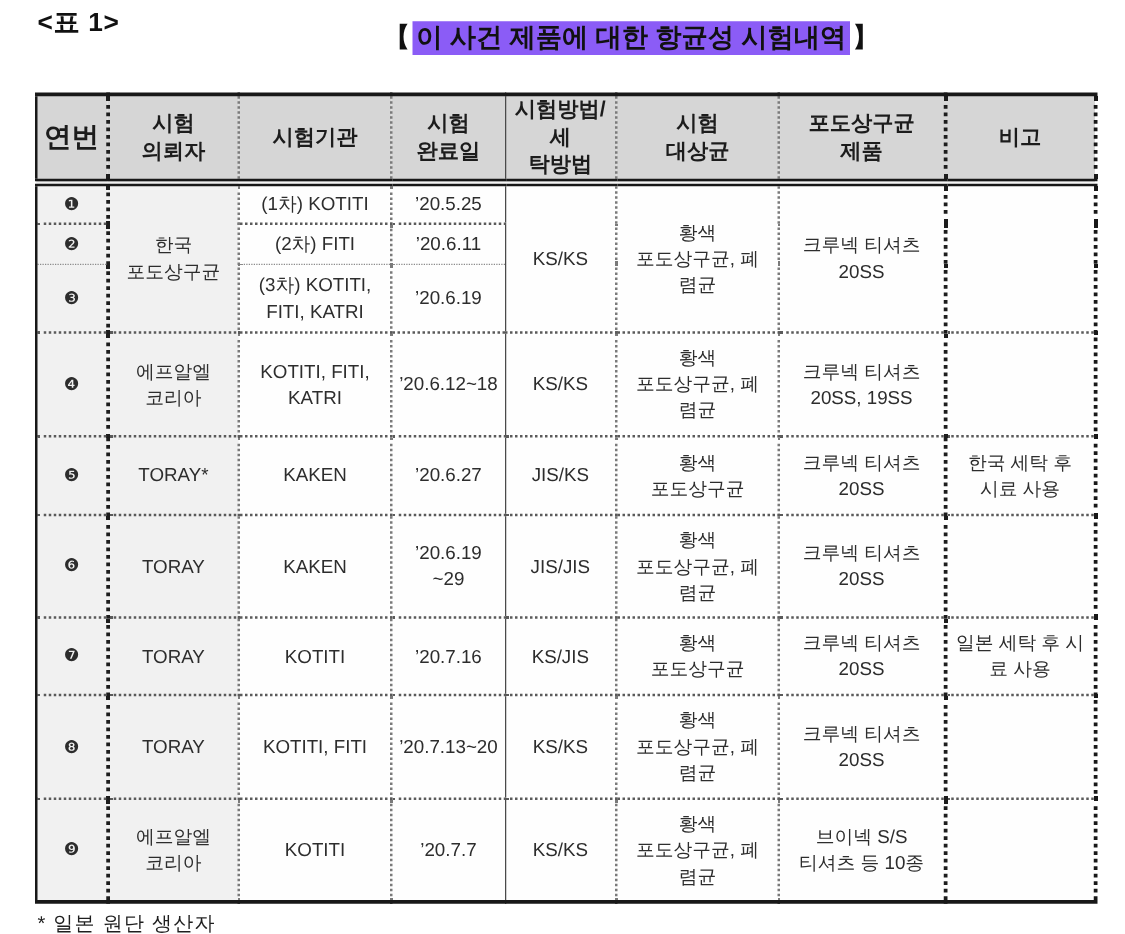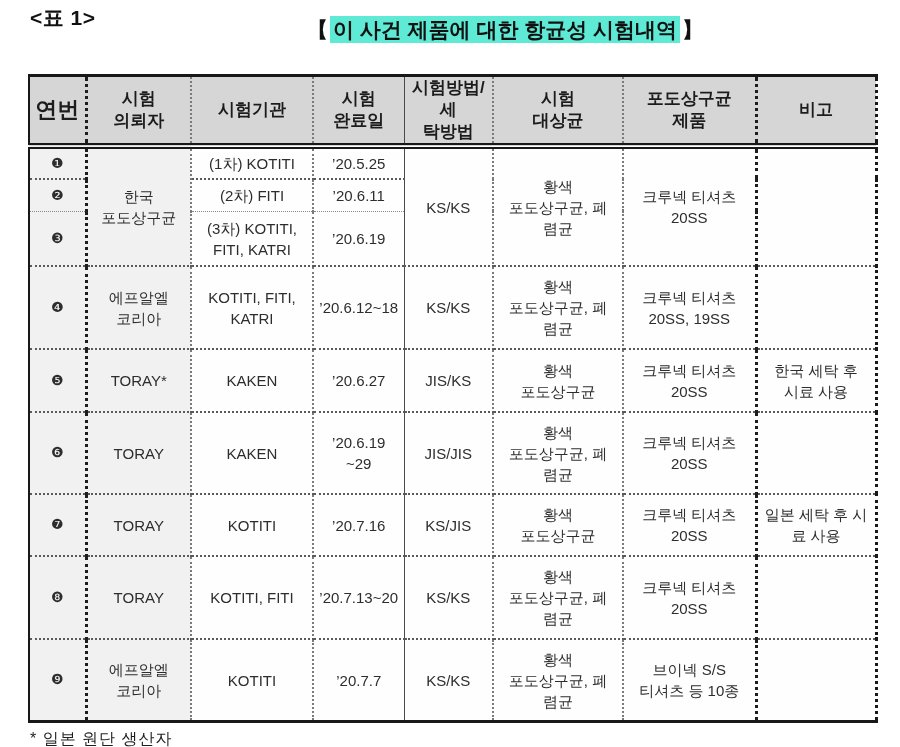--- a/index.html
+++ b/index.html
@@ -10,21 +10,21 @@
   }
   .title-bar{position:relative;height:58px;padding-top:16px;}
   .table-label{
     position:absolute;left:30px;top:4px;
     font-size:21px;font-weight:bold;color:#111;letter-spacing:0.5px;
   }
   .main-title{
     margin-left:130px;margin-right:20px;text-align:center;
     font-size:21px;font-weight:bold;color:#111;
   }
-  .main-title .hl{background:#5eead4;padding:2px 3px;}
+  .main-title .hl{background:#8b5cf6;padding:2px 3px;}
   .main-title .bracket{background:transparent;padding:0 2px;}
 
   table.report{
     border-collapse:collapse;table-layout:fixed;
     width:847px;margin-left:28px;
     border-top:3px solid #181818;
     border-left:2px solid #181818;
     border-bottom:3px solid #181818;
     border-right:3px dotted #181818;
   }

